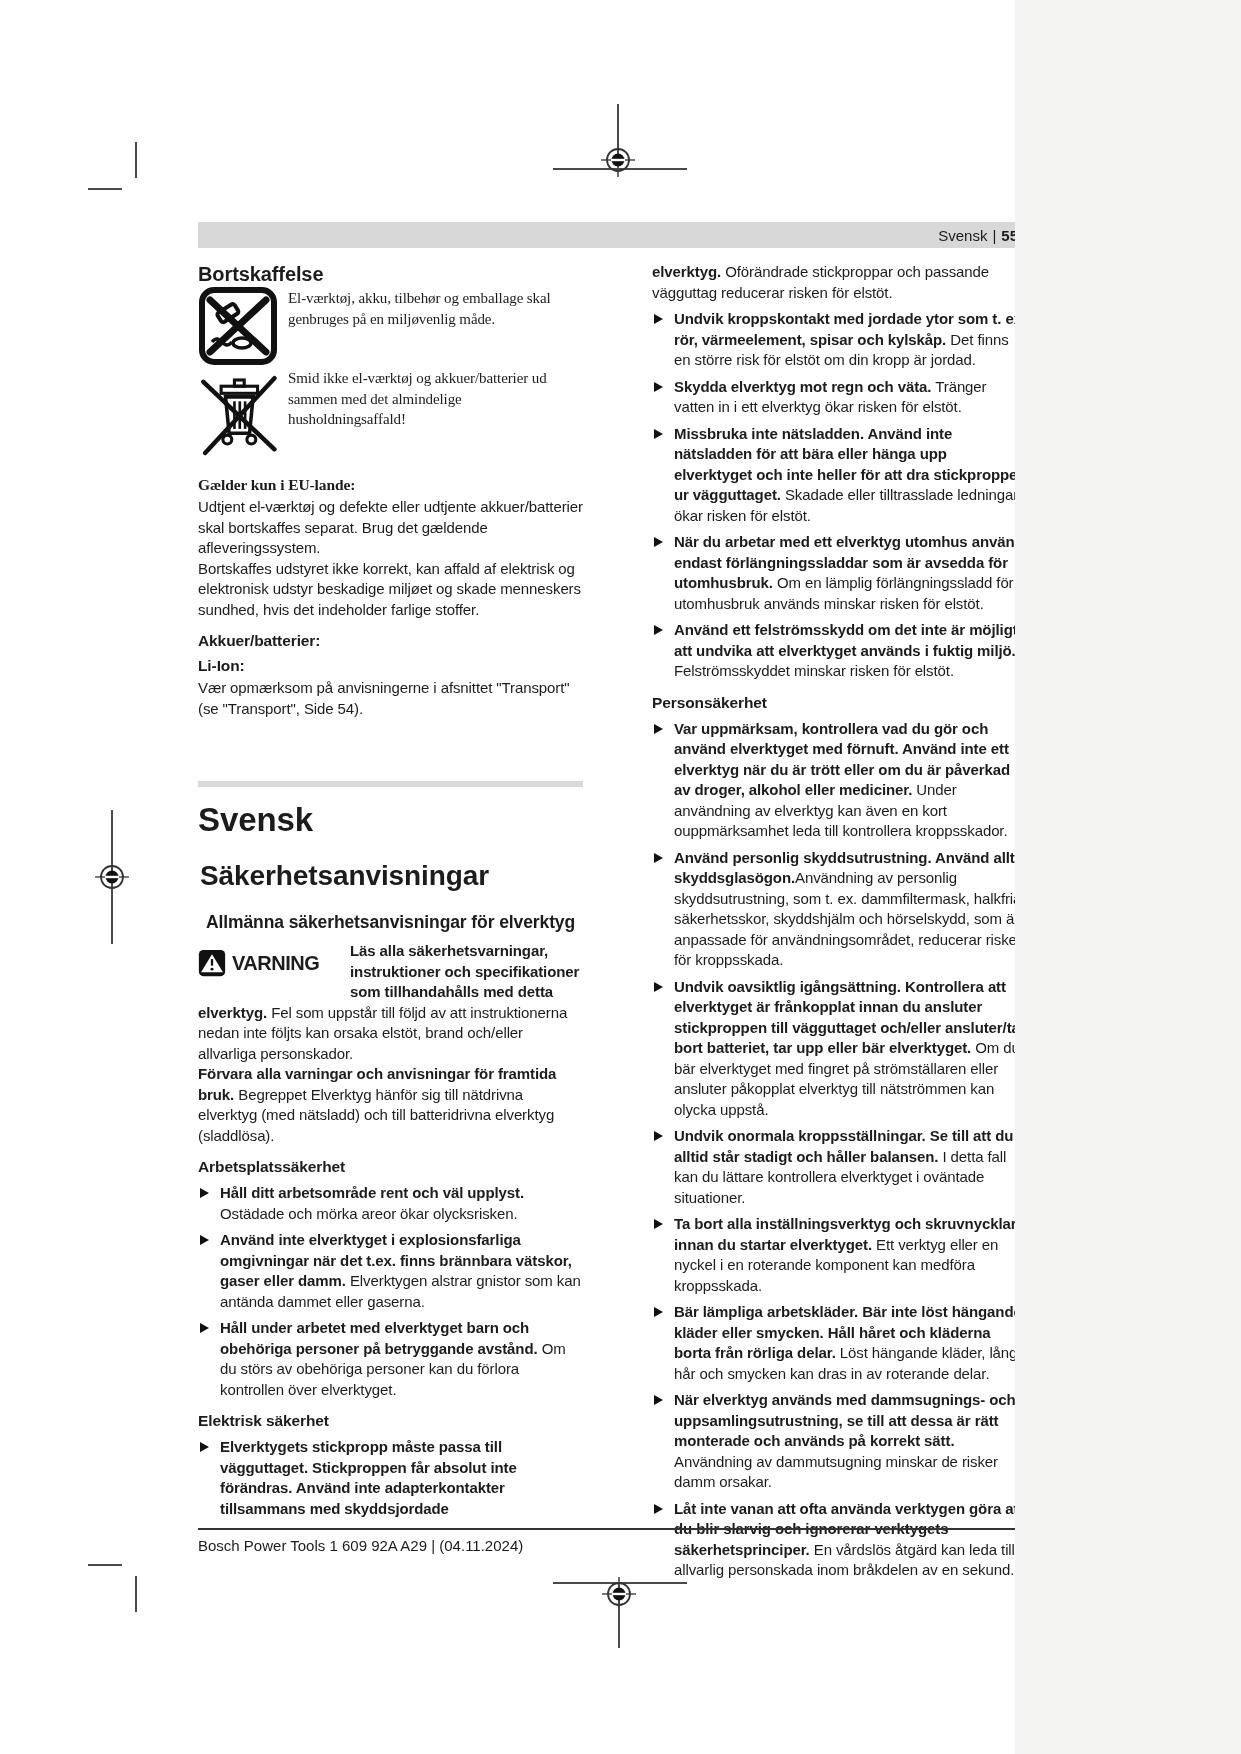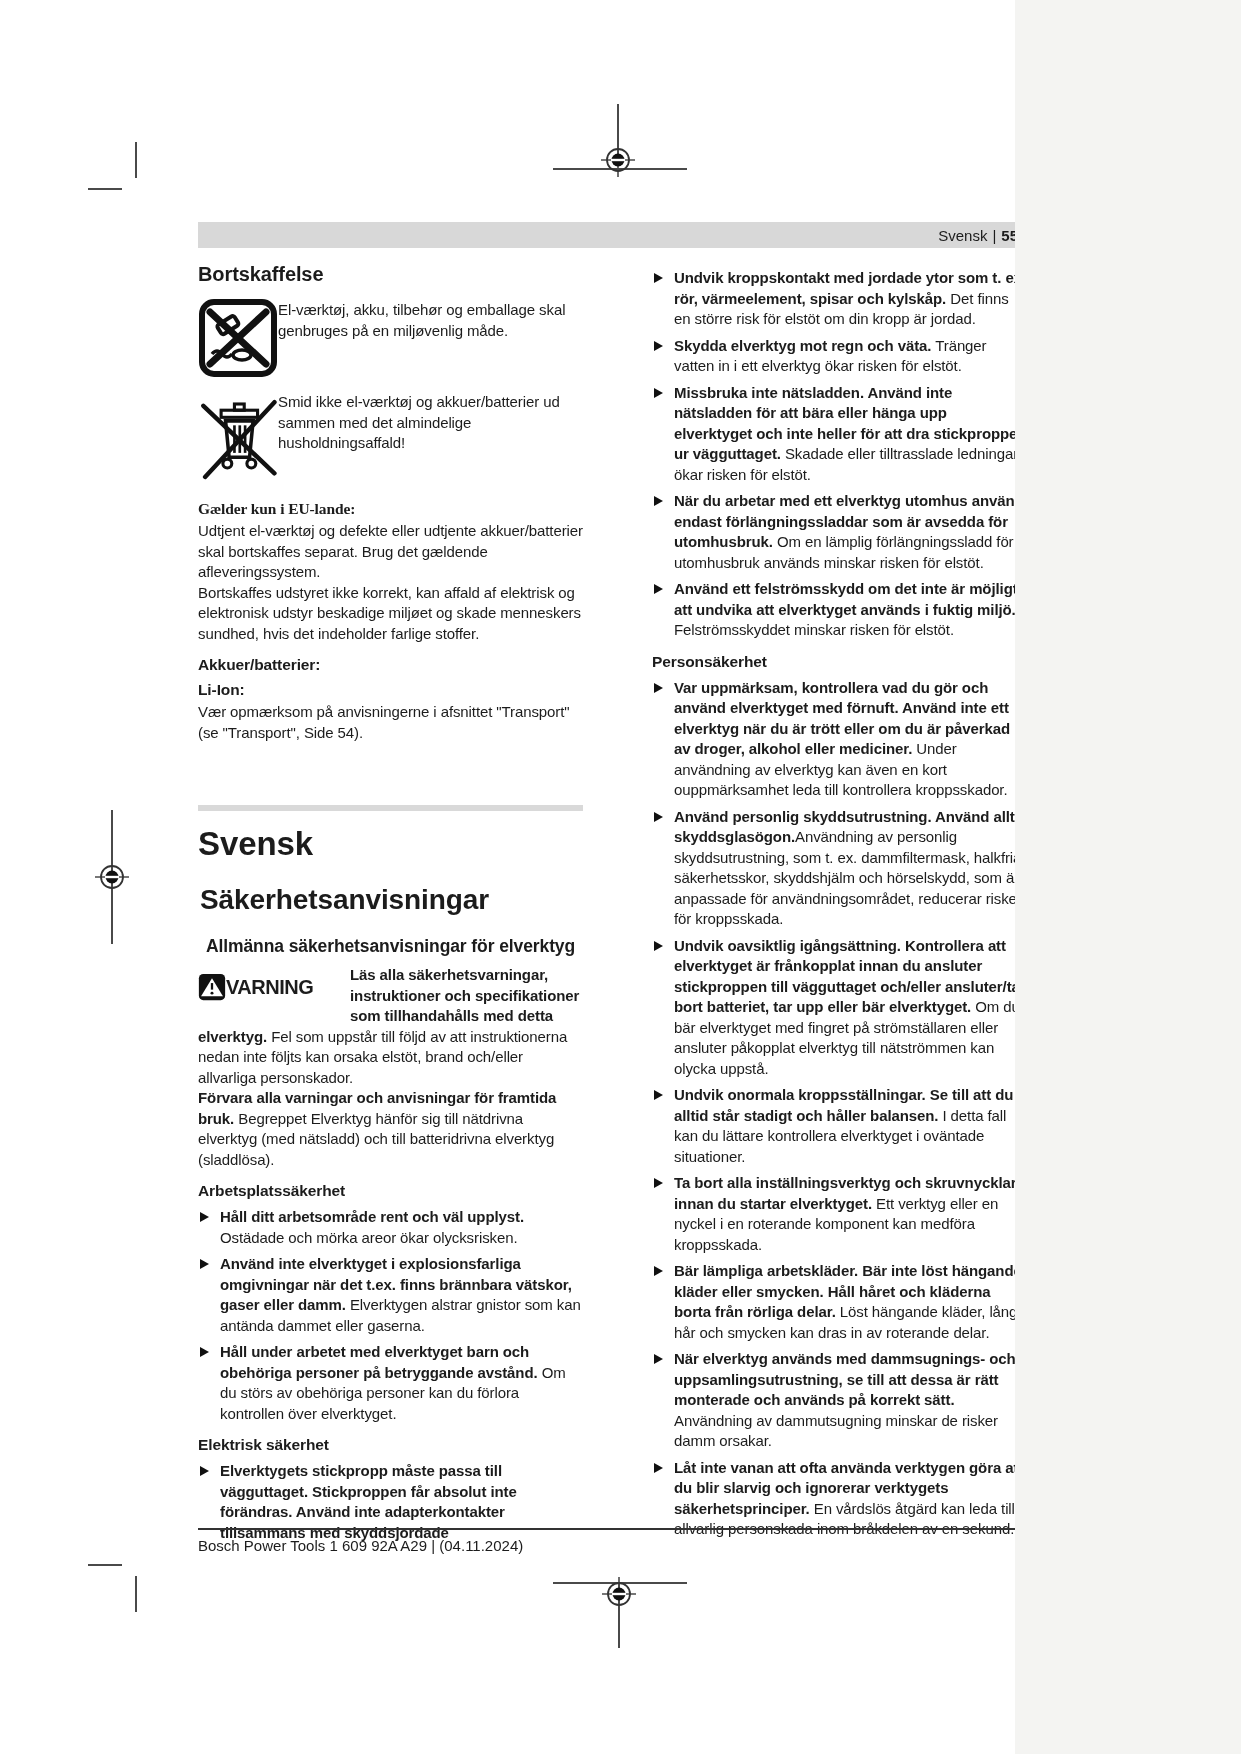--- a/index.html
+++ b/index.html
@@ -30,33 +30,33 @@
   .footer-text{position:absolute;left:198px;top:1537px;font-size:15px;}
   
   .col{position:absolute;font-size:15px;line-height:20.5px;letter-spacing:-0.1px;}
   .col-left{left:198px;top:262px;width:385px;}
   .col-right{left:652px;top:262px;width:376px;}
   .col p{margin:0;}
   .b{font-weight:bold;}
   h2.disposal{font-size:20px;line-height:24px;margin:0;font-weight:bold;}
   h3.sub{font-size:15.5px;line-height:21px;margin:10px 0 2px 0;font-weight:bold;}
   h3.tight{margin-top:4px;}
-  .icon-row{display:flex;gap:0;margin-top:12px;}
+  .icon-row{display:flex;gap:10px;font-family:Liberation Serif, serif;}
   .icon-row .ico{flex:0 0 80px;}
   .icon-row p{padding-top:2px;}
   .para{margin-top:2px;}
   .section-divider{height:6px;background:#d9d9d9;margin-top:62px;width:100%;}
   h1.lang{font-size:33px;line-height:38px;margin:14px 0 0 0;font-weight:bold;}
   h1.sec{font-size:28px;line-height:30px;margin:22px 0 0 2px;font-weight:bold;}
   h3.gen{font-size:17.5px;line-height:22px;margin:20px 0 0 0;font-weight:bold;text-align:center;}
   
   .warn-para{margin-top:8px;}
   .warnbox{
     float:left;width:152px;height:44px;
-    display:flex;align-items:center;
+    display:flex;align-items:center;gap:6px;
   }
   .warnword{font-size:20px;font-weight:bold;letter-spacing:-0.5px;}
   .clear{clear:both;}
   .keep-para{margin-top:6px;}
   
   .bullet{position:relative;padding-left:22px;margin-top:6px;}
   .tri{
     position:absolute;left:2px;top:5px;width:0;height:0;
     border-top:5px solid transparent;border-bottom:5px solid transparent;
     border-left:9px solid #111;
@@ -200,20 +200,21 @@
 
     <h3 class="sub">Elektrisk säkerhet</h3>
 
     <div class="bullet">
       <span class="tri"></span>
       <p><span class="b">Elverktygets stickpropp måste passa till vägguttaget. Stickproppen får absolut inte förändras.  Använd inte adapterkontakter tillsammans med skyddsjordade</span></p>
     </div>
   </div>
 
   <div class="col col-right">
+    <p><span class="b">elverktyg.</span> <span>Oförändrade stickproppar och passande vägguttag reducerar risken för elstöt.</span></p>
 
     <div class="bullet">
       <span class="tri"></span>
       <p><span class="b">Undvik kroppskontakt med jordade ytor som t. ex. rör, värmeelement, spisar och kylskåp.</span> <span>Det finns en större risk för elstöt om din kropp är jordad.</span></p>
     </div>
     <div class="bullet">
       <span class="tri"></span>
       <p><span class="b">Skydda elverktyg mot regn och väta.</span> <span>Tränger vatten in i ett elverktyg ökar risken för elstöt.</span></p>
     </div>
     <div class="bullet">

